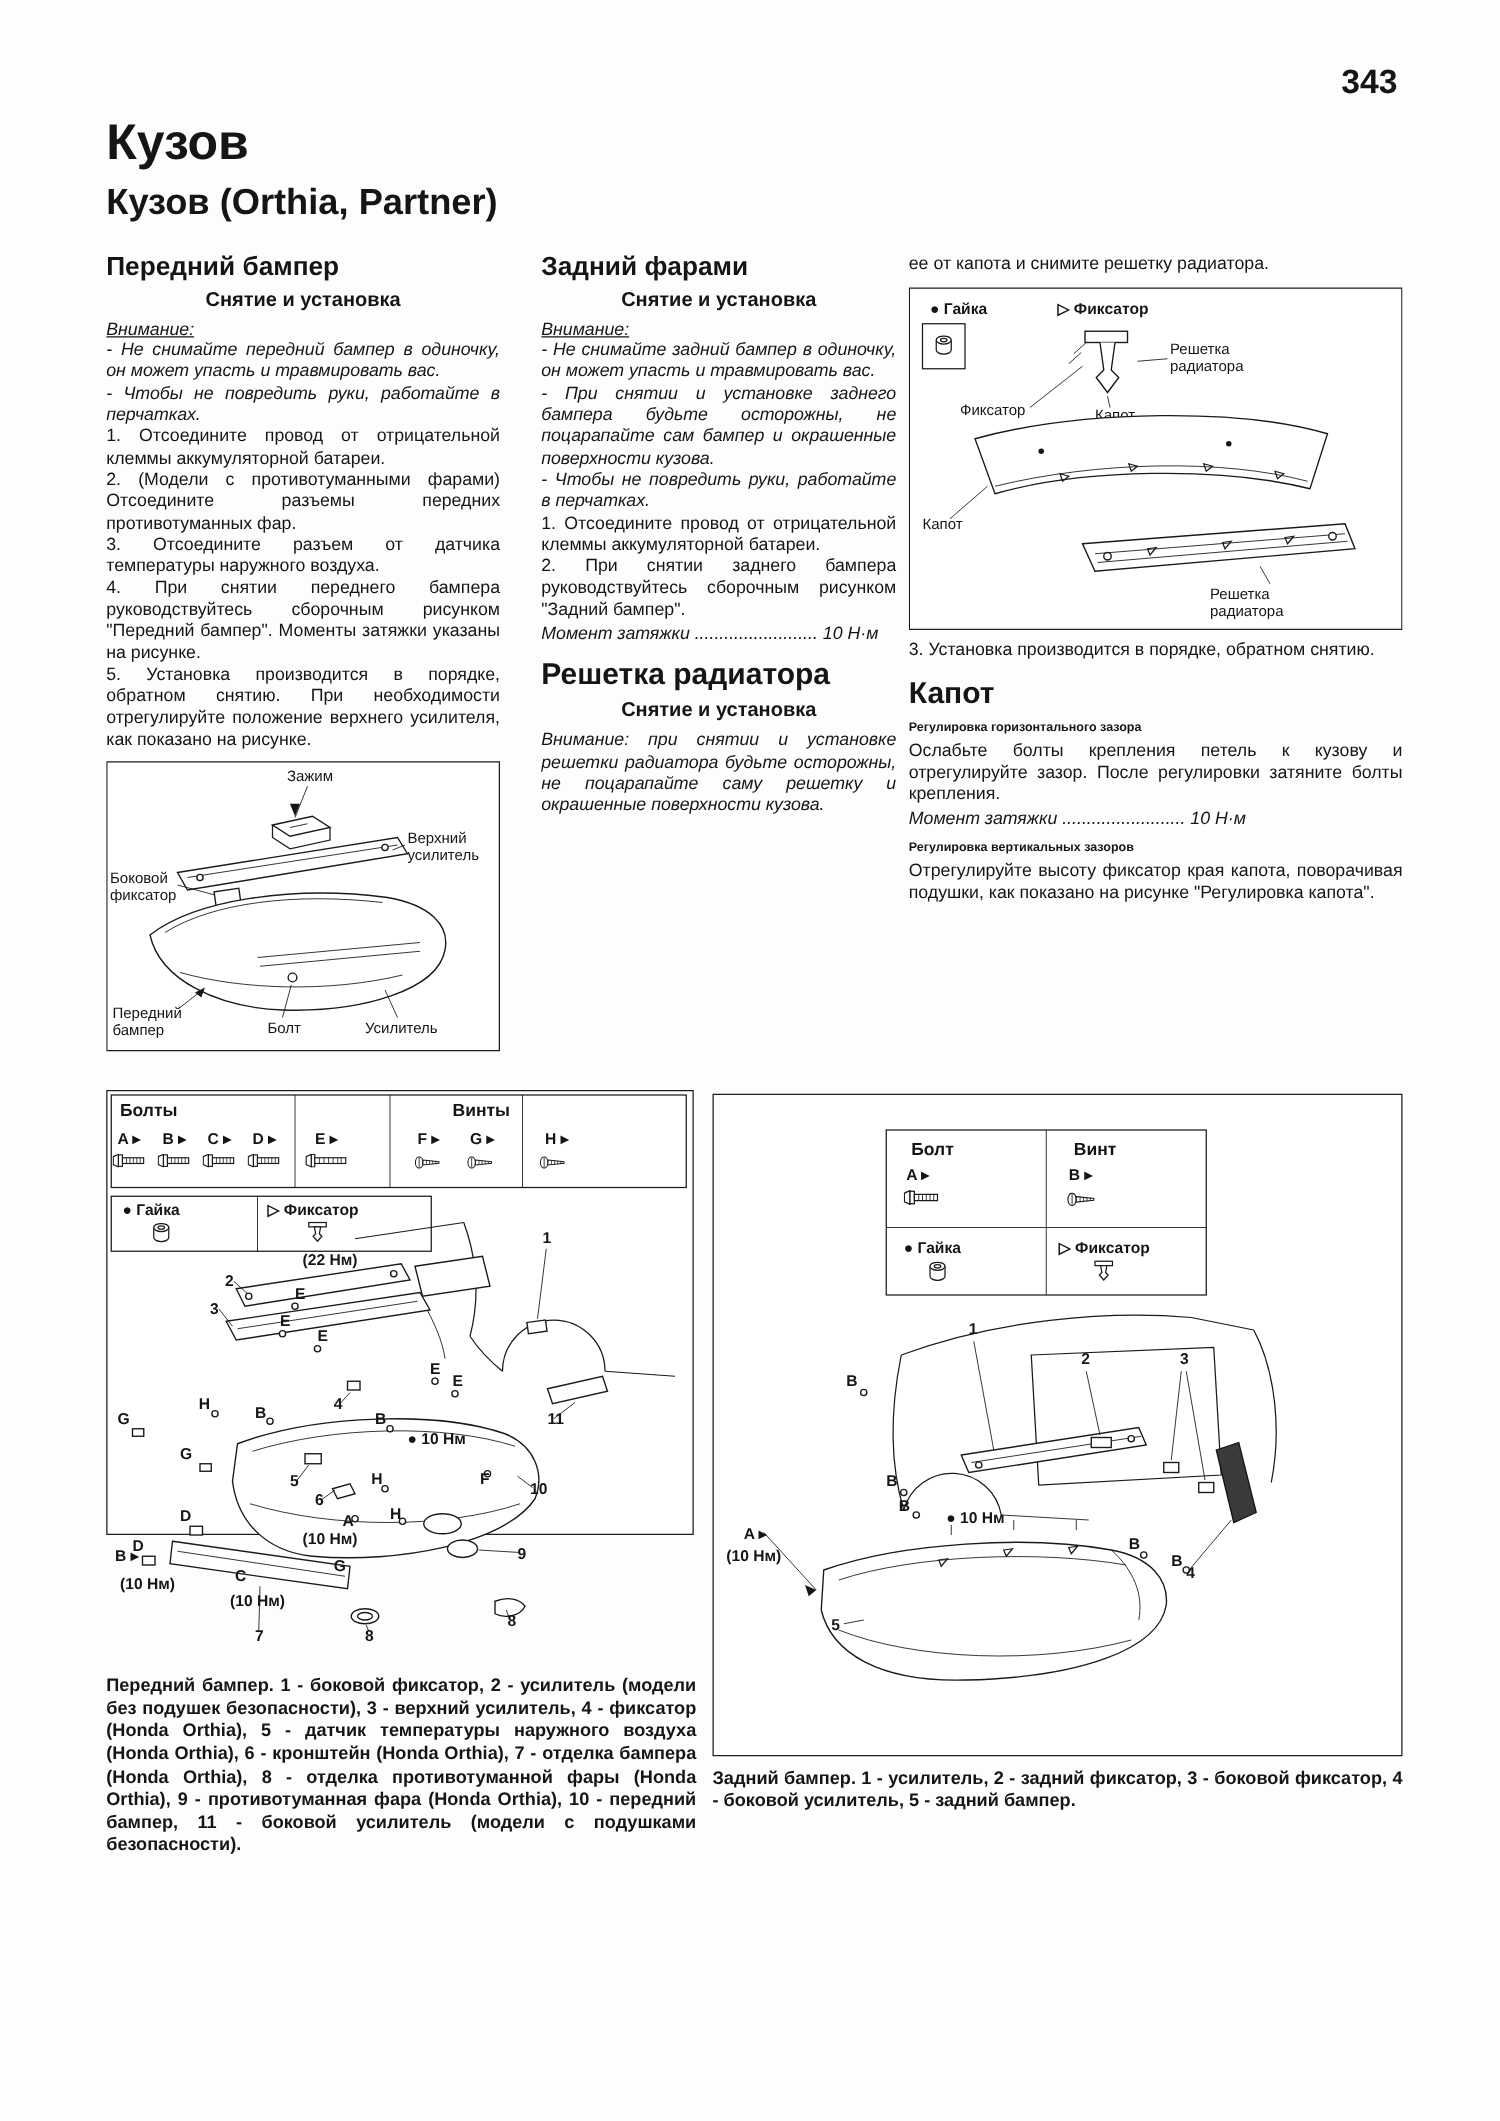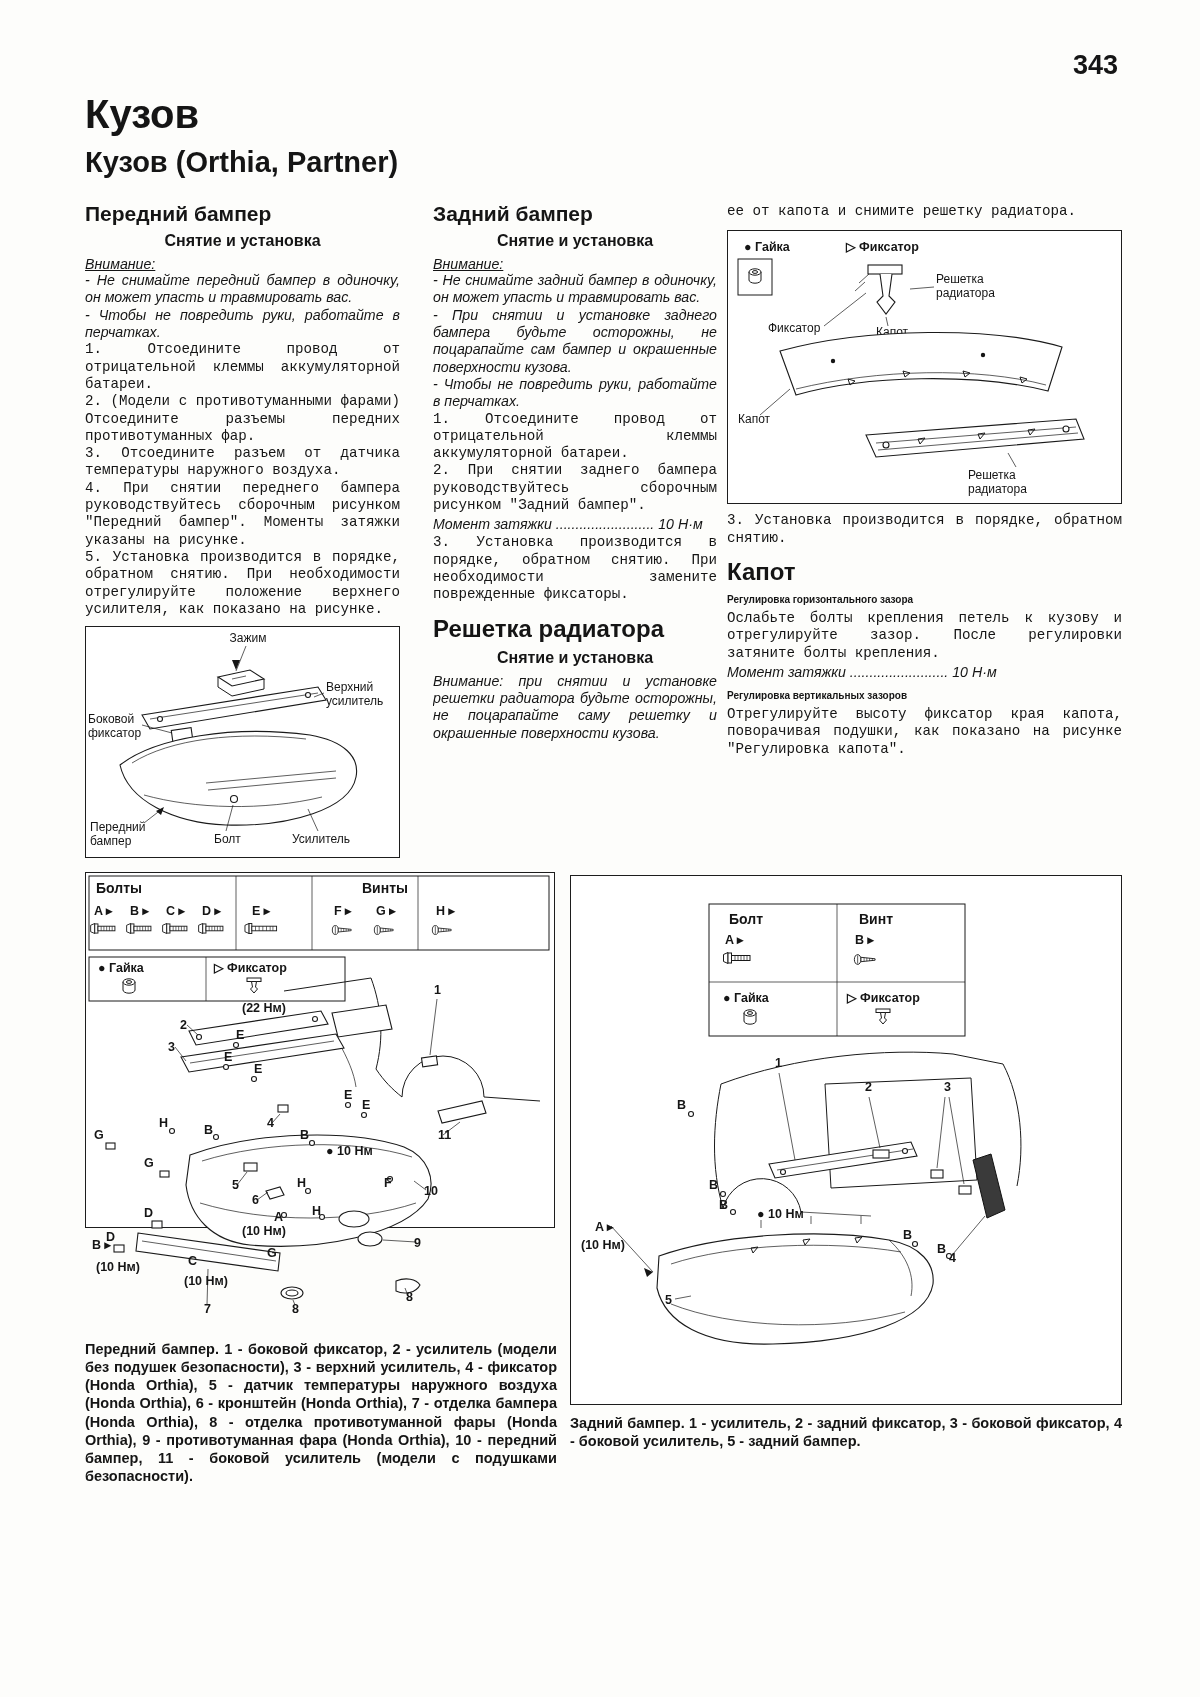--- a/index.html
+++ b/index.html
@@ -16,21 +16,21 @@
 
   .col { position:absolute; top:203px; overflow:hidden; }
   #col1 { left:85px;  width:315px; height:666px; }
   #col2 { left:433px; width:284px; height:666px; }
   #col3 { left:727px; width:395px; height:666px; }
 
   h3.sec  { font-size:21px; font-weight:bold; margin:0 0 7px 0; line-height:1.05; }
   h3.big  { font-size:24px; font-weight:bold; margin:12px 0 8px 0; line-height:1.05; }
   h4.sub  { font-size:16px; font-weight:bold; margin:2px 0 6px 0;text-align:center; }
   h5.sub2 { font-size:10px; font-weight:bold; margin:10px 0 4px 0; line-height:1.2; }
-  p.body  { font-size:14.2px; line-height:1.22; text-align:justify; margin:0;font-family:Liberation Mono, monospace; }
+  p.body  { font-size:14.2px; line-height:1.22; text-align:justify; margin:0; }
   p.warn  { font-size:14.2px; line-height:1.22; text-align:justify; font-style:italic; margin:0; }
   p.attn  { font-size:14.2px; font-style:italic; margin:0; }
   p.attn span { text-decoration:underline; }
   p.torque { font-size:14.2px; font-style:italic; margin:2px 0; }
 
   .dbox { border:1.5px solid #1d1d1d; background:#fff; }
   .d-small { margin-top:8px; }
   .d-grille { margin:10px 0 8px 0; }
 
   .asm-left  { position:absolute; left:85px;  top:872px;  width:470px; height:356px; }
@@ -157,30 +157,29 @@
         <foreignObject x="4" y="194" width="66" height="34">
           <div class="fo">Передний бампер</div>
         </foreignObject>
         <line x1="58" y1="196" x2="76" y2="182" class="lt"></line>
         <polygon points="78,180 70,184 75,188" class="dk"></polygon>
       </svg>
     </div>
   </div>
 
   <div class="col" id="col2">
-    <h3 class="sec">Задний бампер</h3>
+    <h3 class="sec">Задний фарами</h3>
     <h4 class="sub">Снятие и установка</h4>
     <p class="attn"><span>Внимание:</span></p>
     <p class="warn">- Не снимайте задний бампер в одиночку, он может упасть и травмировать вас.</p>
     <p class="warn">- При снятии и установке заднего бампера будьте осторожны, не поцарапайте сам бампер и окрашенные поверхности кузова.</p>
     <p class="warn">- Чтобы не повредить руки, работайте в перчатках.</p>
     <p class="body">1. Отсоедините провод от отрицательной клеммы аккумуляторной батареи.</p>
     <p class="body">2. При снятии заднего бампера руководствуйтесь сборочным рисунком "Задний бампер".</p>
     <p class="torque">Момент затяжки ......................... 10 Н·м</p>
-    <p class="body">3. Установка производится в порядке, обратном снятию. При необходимости замените поврежденные фиксаторы.</p>
 
     <h3 class="big">Решетка радиатора</h3>
     <h4 class="sub">Снятие и установка</h4>
     <p class="warn">Внимание: при снятии и установке решетки радиатора будьте осторожны, не поцарапайте саму решетку и окрашенные поверхности кузова.</p>
   </div>
 
   <div class="col" id="col3">
     <p class="body">ее от капота и снимите решетку радиатора.</p>
 
     <div class="dbox d-grille">

